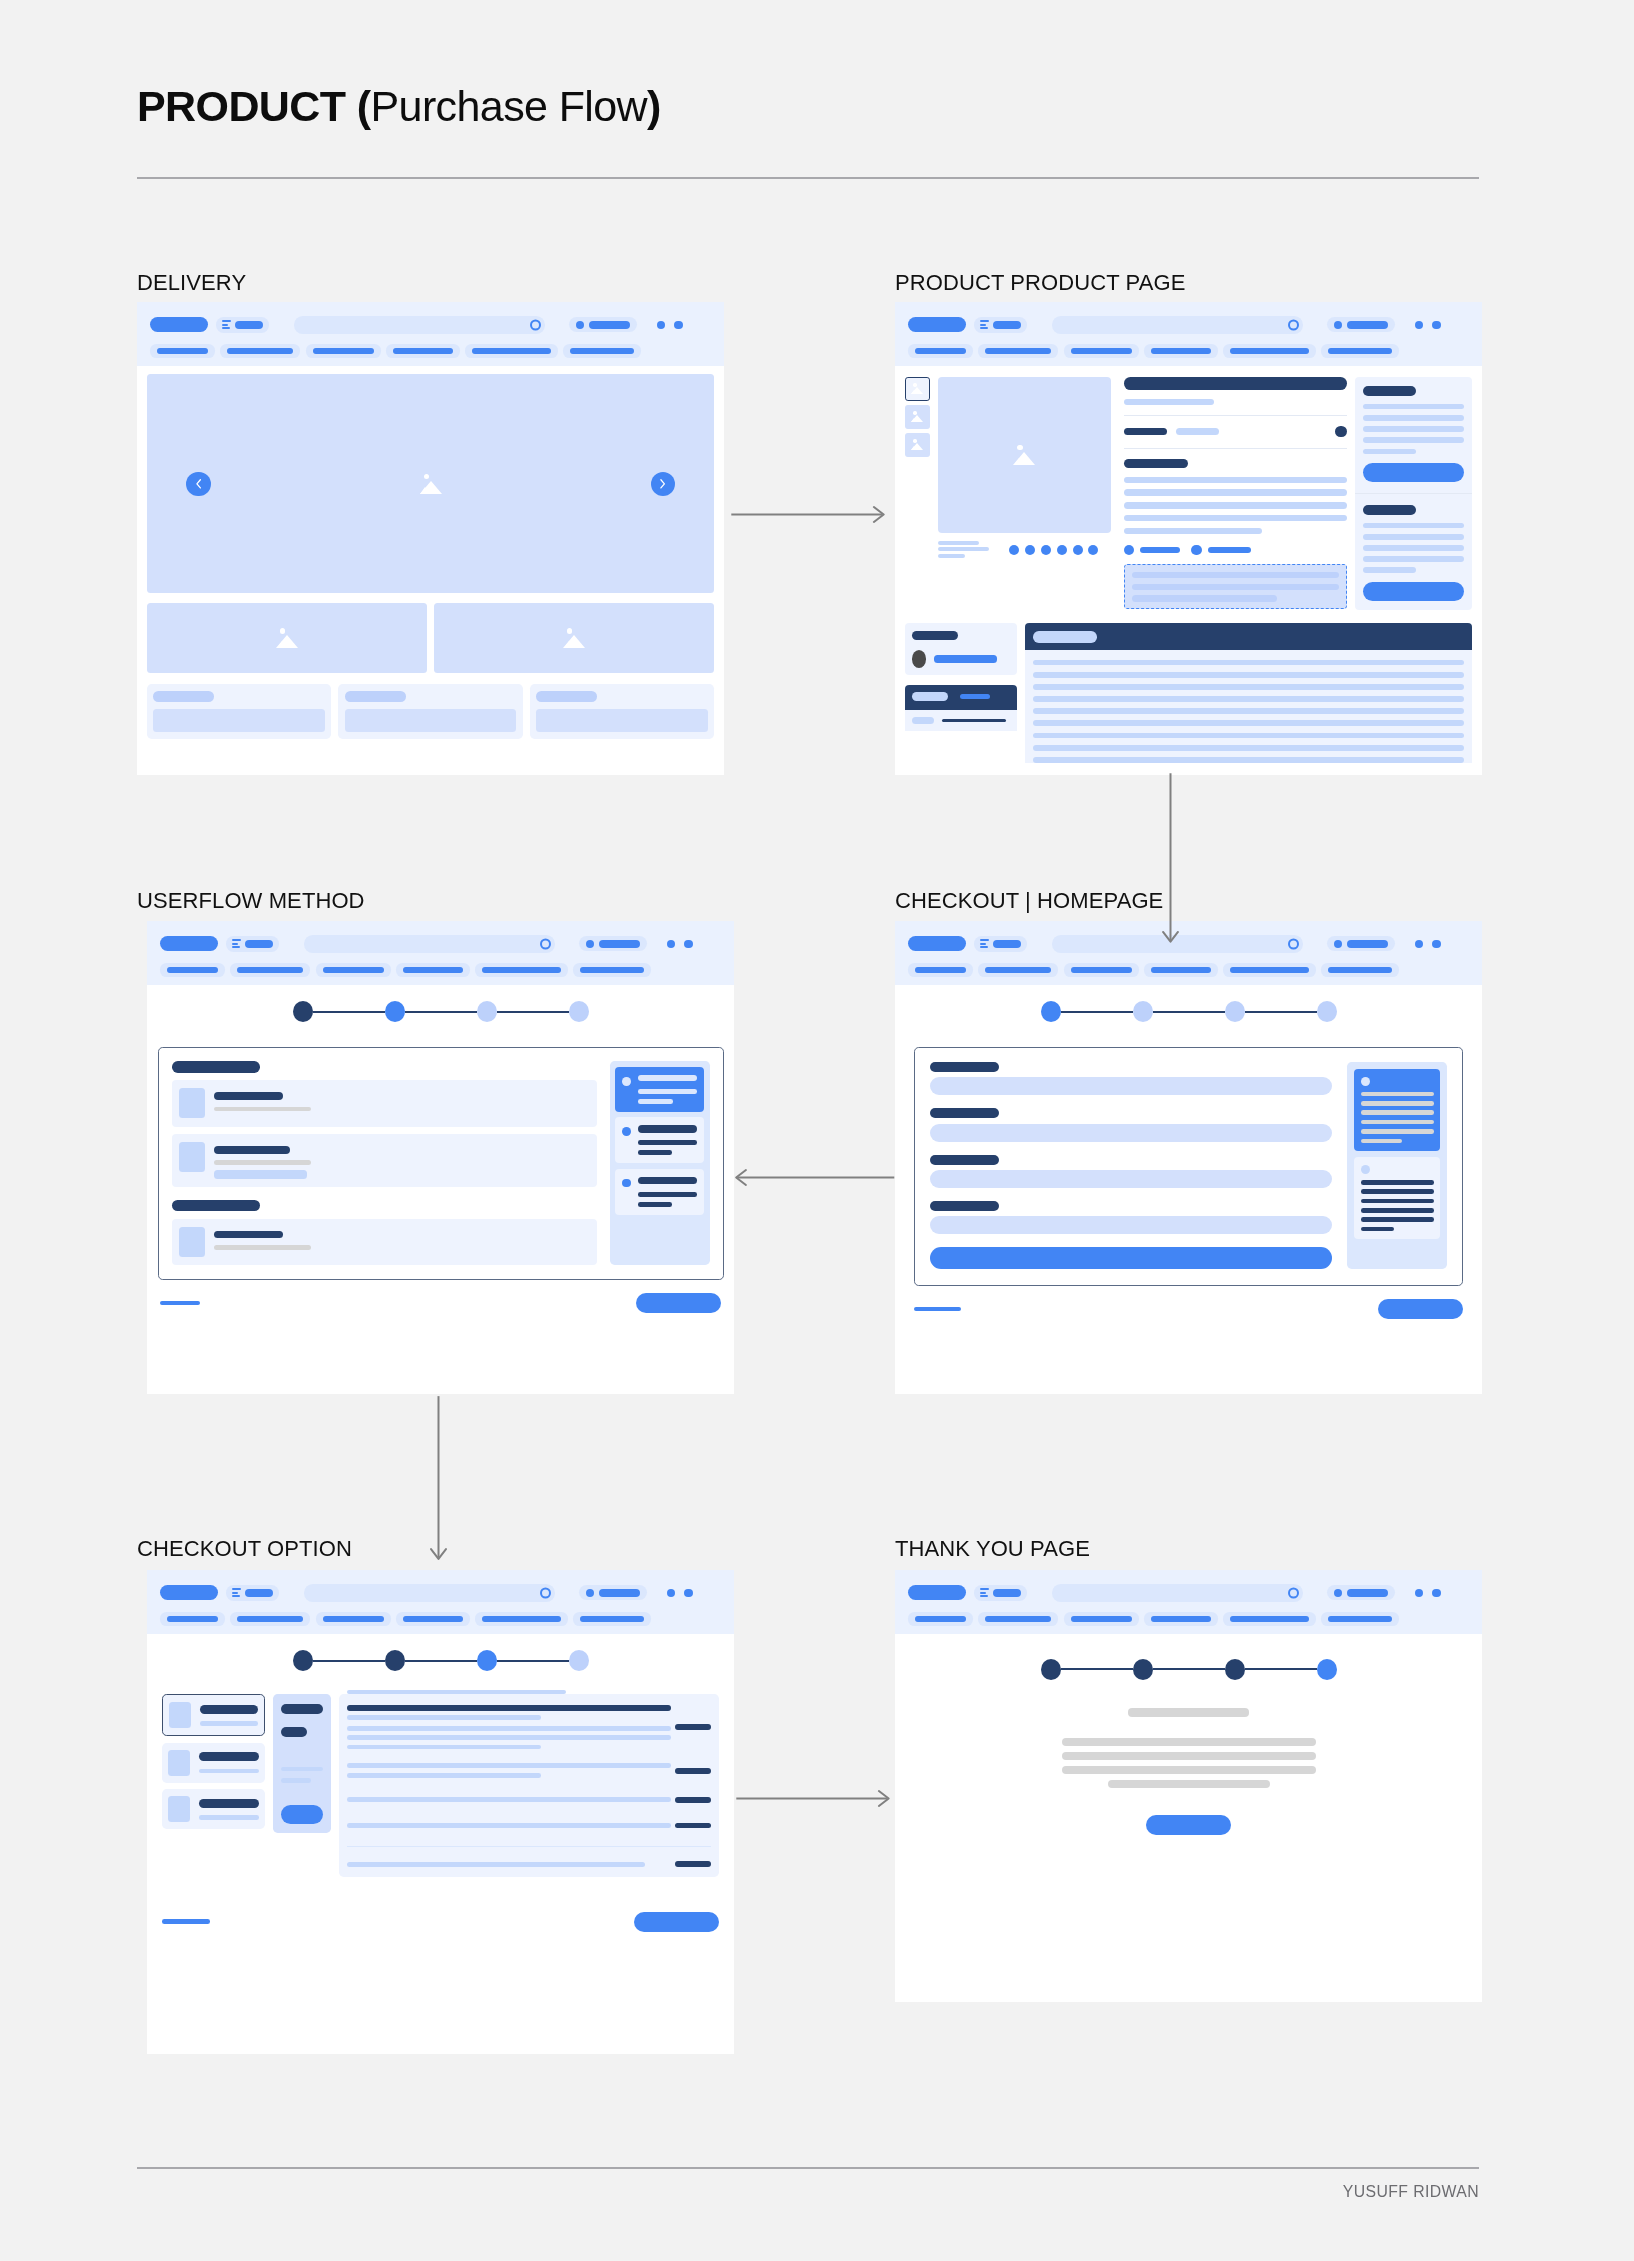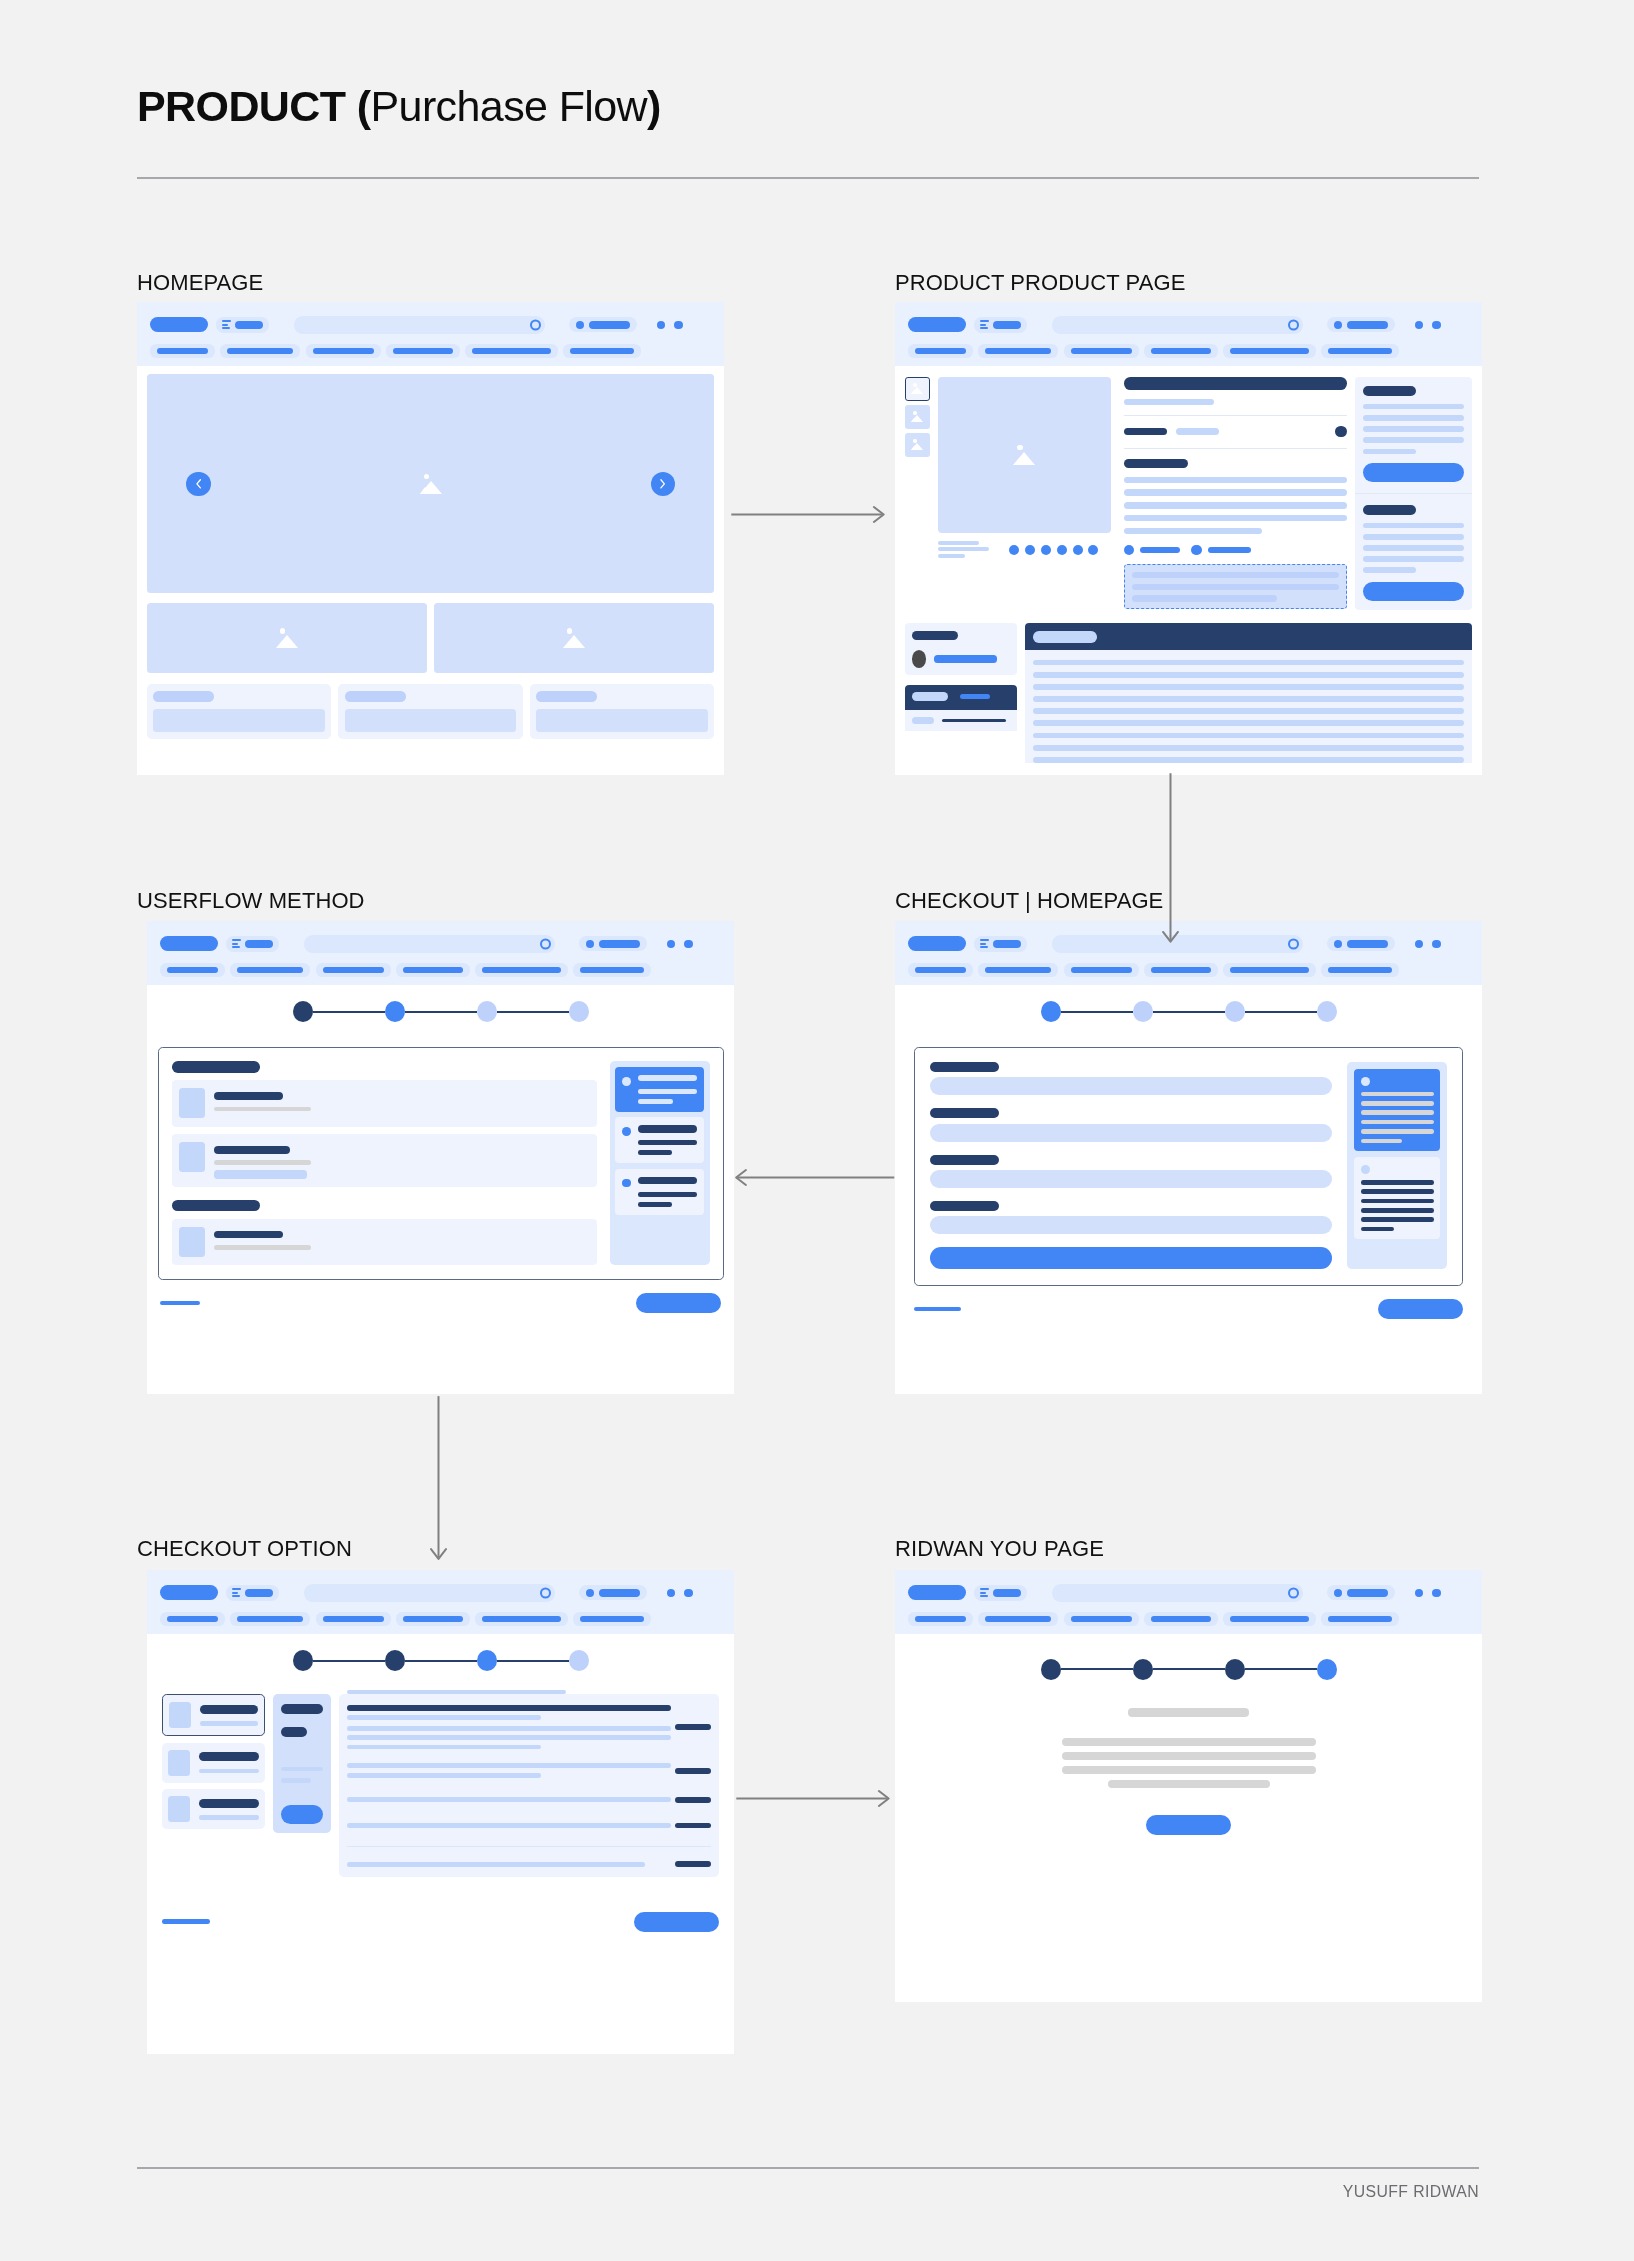--- a/index.html
+++ b/index.html
@@ -277,26 +277,26 @@
 </head>
 <body>
 
 <div class="page-title">
   <span class="bold">PRODUCT (</span><span class="light">Purchase Flow</span><span class="bold">)</span>
 </div>
 <div class="rule-top"></div>
 <div class="rule-bottom"></div>
 <div class="credit">YUSUFF RIDWAN</div>
 
-<div class="screen-label" style="left:137px;top:270px">HOMEPAGE</div>
+<div class="screen-label" style="left:137px;top:270px">DELIVERY</div>
 <div class="screen-label" style="left:895px;top:270px">PRODUCT PRODUCT PAGE</div>
 <div class="screen-label" style="left:137px;top:888px">USERFLOW METHOD</div>
 <div class="screen-label" style="left:895px;top:888px">CHECKOUT | HOMEPAGE</div>
 <div class="screen-label" style="left:137px;top:1536px">CHECKOUT OPTION</div>
-<div class="screen-label" style="left:895px;top:1536px">RIDWAN YOU PAGE</div>
+<div class="screen-label" style="left:895px;top:1536px">THANK YOU PAGE</div>
 
 <div class="frame" id="f-home" style="left:137px;top:302px;width:587px;height:473px">
   <div class="navbar">
     <div class="nav-row1">
       <div class="nav-logo"></div>
       <div class="nav-menu">
         <span class="burger">
             <i></i>
             <i></i>
             <i></i>

